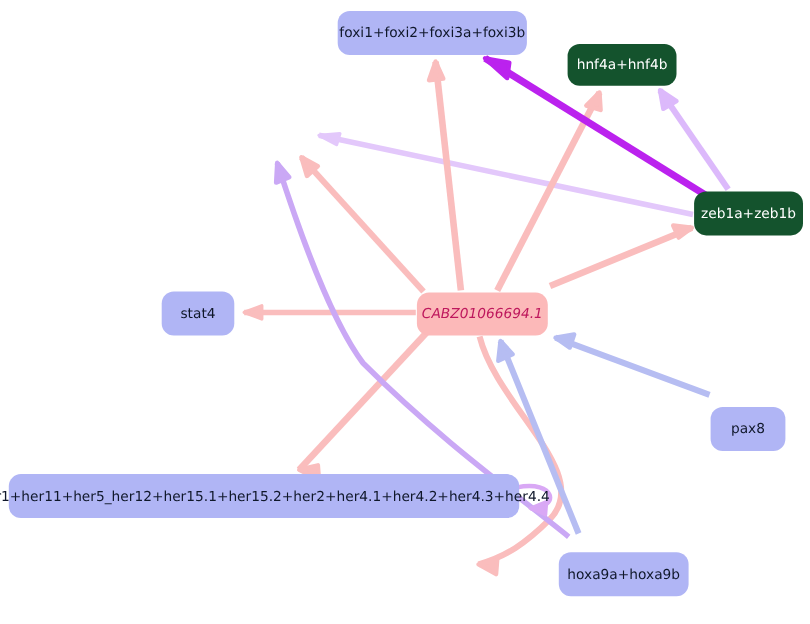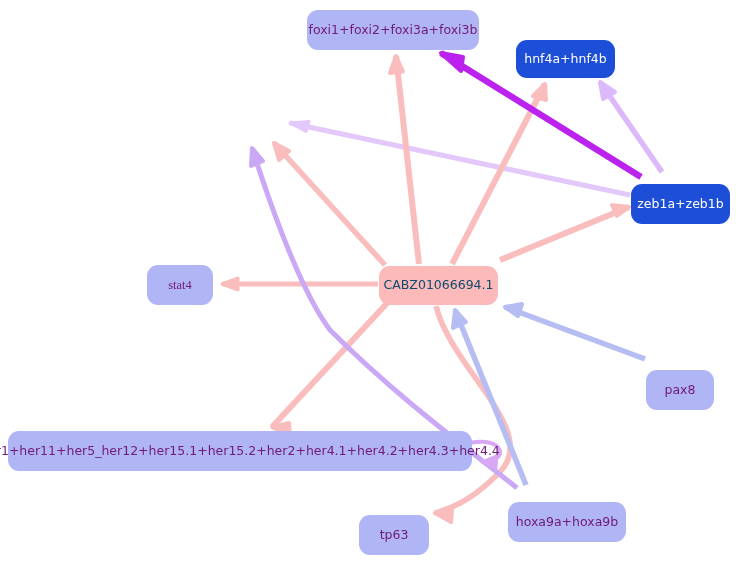--- a/index.html
+++ b/index.html
@@ -10,23 +10,23 @@
     position:absolute;
     box-sizing:border-box;
     display:flex;align-items:center;justify-content:center;
     border-radius:11px;
     font-size:12.5px;
     line-height:1;
     white-space:nowrap;
     letter-spacing:0px;
     user-select:none;
   }
-  .node.light{background:#b0b5f5;color:#701a75;}
-  .node.dark{background:#1d4ed8;color:#ffffff;}
-  .node.pink{background:#fcb9b9;color:#0c4a6e;}
+  .node.light{background:#b0b5f5;color:#0f172a;}
+  .node.dark{background:#14532d;color:#ffffff;}
+  .node.pink{background:#fcb9b9;color:#be185d;font-style:italic;}
 </style>
 </head>
 <body>
 
 <div id="graph">
 
   <svg id="edge-layer" viewBox="0 0 736 567" xmlns="http://www.w3.org/2000/svg">
 
     <g>
       <path d="M 630 195 L 290 123" fill="none" stroke="#e3c8fb" stroke-width="5"></path>
@@ -94,21 +94,20 @@
     </g>
 
     <g>
       <path d="M 470 443 C 505 436, 510 462, 482 462" fill="none" stroke="#d9a8f5" stroke-width="4"></path>
       <path d="M 482 462 l 15 -6 l -1 12 Z" fill="#d9a8f5" stroke="#d9a8f5" stroke-width="3" stroke-linejoin="round"></path>
     </g>
   </svg>
 
   <div class="node light" style="left:307px;top:10px;width:172px;height:40px;">foxi1+foxi2+foxi3a+foxi3b</div>
   <div class="node dark" style="left:516px;top:40px;width:99px;height:38px;">hnf4a+hnf4b</div>
-  <div class="node dark" style="left:631px;top:174px;width:99px;height:40px;margin-top:10px;">zeb1a+zeb1b</div>
+  <div class="node dark" style="left:631px;top:174px;width:99px;height:40px;">zeb1a+zeb1b</div>
   <div class="node pink" style="left:379px;top:266px;width:119px;height:39px;">CABZ01066694.1</div>
-  <div class="node light" style="left:147px;top:265px;width:66px;height:40px;font-family:Liberation Serif, serif;">stat4</div>
+  <div class="node light" style="left:147px;top:265px;width:66px;height:40px;">stat4</div>
   <div class="node light" style="left:646px;top:350px;width:68px;height:40px;margin-top:20px;">pax8</div>
   <div class="node light" style="left:8px;top:431px;width:464px;height:40px;">her1+her11+her5_her12+her15.1+her15.2+her2+her4.1+her4.2+her4.3+her4.4</div>
   <div class="node light" style="left:508px;top:486px;width:118px;height:40px;margin-top:16px;">hoxa9a+hoxa9b</div>
-  <div class="node light" style="left:359px;top:515px;width:70px;height:40px;">tp63</div>
 
 </div>
 
 </body></html>

